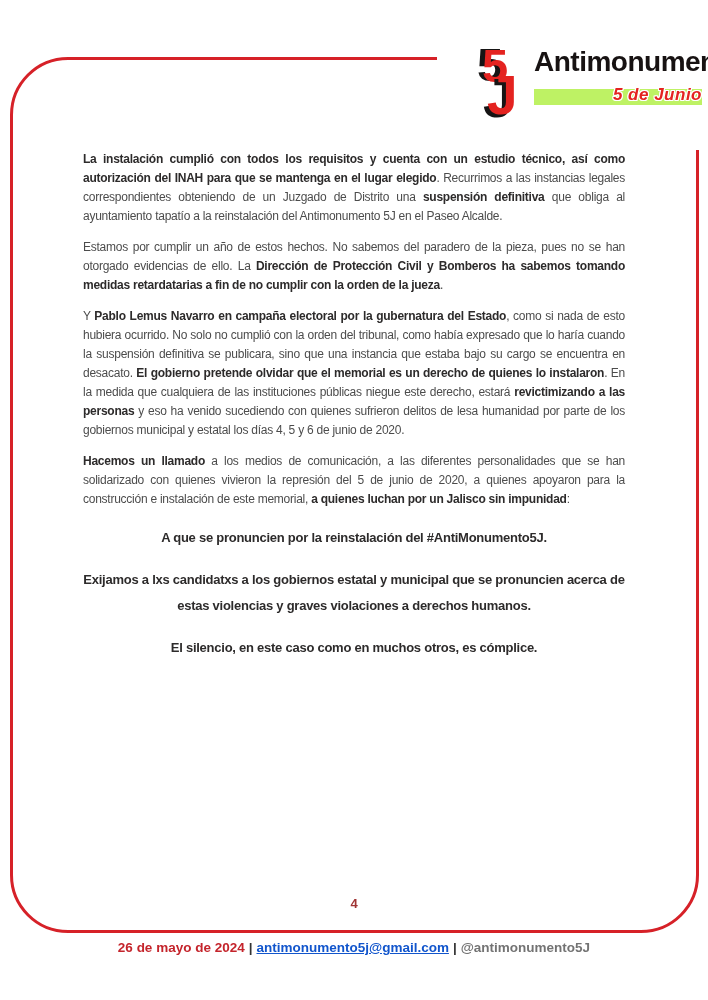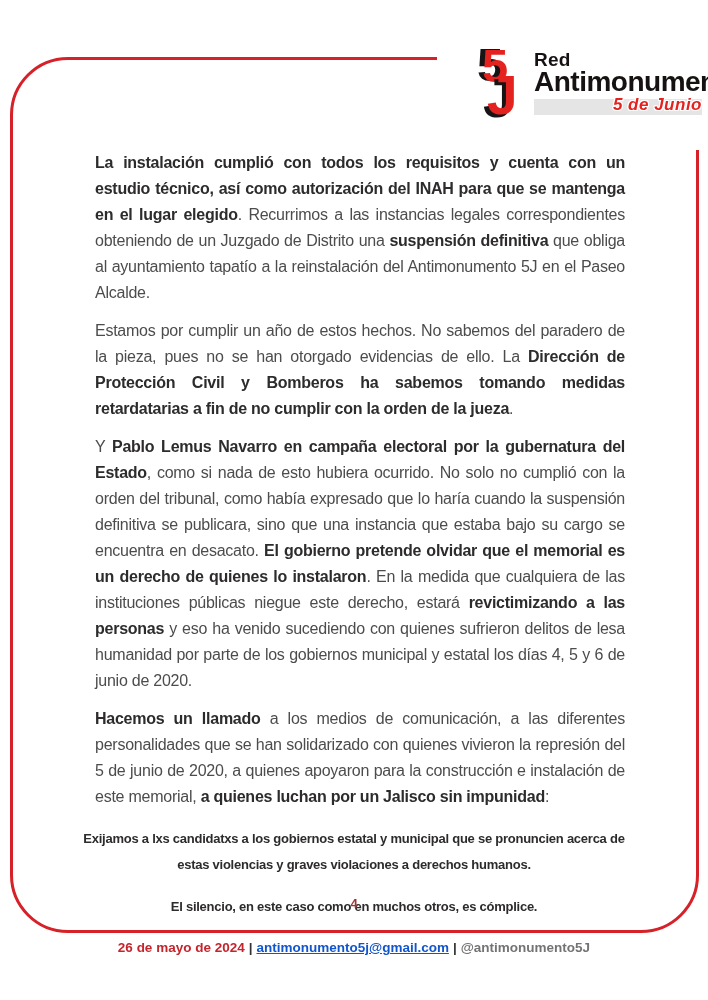--- a/index.html
+++ b/index.html
@@ -23,31 +23,31 @@
     position:absolute;left:4px;top:-8px;font-size:47px;font-weight:800;line-height:1;
     color:#e42320;text-shadow:-5px -1px 0 #161414;
   }
   .mj{
     position:absolute;left:9px;top:18px;font-size:55px;font-weight:800;line-height:1;
     color:#e42320;text-shadow:-4px 3px 0 #161414;
   }
   .logo-text{position:absolute;left:56px;top:0;width:168px;}
   .logo-red{font-size:19px;font-weight:800;color:#171212;line-height:20px;letter-spacing:.2px;}
   .logo-anti{font-size:28px;font-weight:800;color:#171212;line-height:23px;letter-spacing:-0.5px;}
-  .logo-bar{position:relative;margin-top:6px;height:16px;background:#e5e5e5;width:168px;}
+  .logo-bar{position:relative;margin-top:16px;height:16px;background:#bef264;width:168px;}
   .logo-banner{
     position:absolute;right:0px;top:-4px;font-size:17px;font-weight:800;font-style:italic;
     color:#e42320;letter-spacing:.5px;
     text-shadow:-1px -1px 0 #fff,1px -1px 0 #fff,-1px 1px 0 #fff,1px 1px 0 #fff,0 1px 0 #fff,0 -1px 0 #fff,1px 0 0 #fff,-1px 0 0 #fff;
     white-space:nowrap;
   }
   
   .content{position:absolute;left:83px;top:150px;width:542px;}
   .content p.body{
-    margin:0 0 12px 12px;font-size:16px;line-height:26px;letter-spacing:-0.25px;
+    margin:0 0 12px 0;font-size:12px;line-height:19px;letter-spacing:-0.25px;
     color:#4c4c4c;text-align:justify;
   }
   .content p.body span.b{font-weight:700;color:#2d2b2b;}
   .content p.center{
     margin:16px 0 0 0;font-size:13px;line-height:26px;letter-spacing:-0.25px;
     color:#2d2b2b;font-weight:700;text-align:center;
   }
   
   .page-number{
     position:absolute;left:0;top:896px;width:708px;text-align:center;
@@ -67,33 +67,33 @@
 
 <div class="frame"></div>
 <div class="logo-mask"></div>
 
 <div class="logo">
   <div class="monogram">
     <span class="m5">5</span>
     <span class="mj">J</span>
   </div>
   <div class="logo-text">
-    <div class="logo-red">Red</div>
     <div class="logo-anti">Antimonumento</div>
     <div class="logo-bar">
       <span class="logo-banner">5 de Junio</span>
     </div>
   </div>
 </div>
 
 <div class="content">
   <p class="body"><span class="b">La instalación cumplió con todos los requisitos y cuenta con un estudio técnico, así como autorización  del INAH para que se mantenga en el lugar elegido</span><span>. Recurrimos a las instancias legales correspondientes obteniendo de un Juzgado de Distrito una </span><span class="b">suspensión definitiva</span><span> que obliga al ayuntamiento tapatío a la reinstalación del Antimonumento 5J en el Paseo Alcalde.</span></p>
   <p class="body"><span>Estamos por cumplir un año de estos hechos. No sabemos del paradero de la pieza, pues no se han otorgado evidencias de ello. La </span><span class="b">Dirección de Protección Civil y Bomberos ha sabemos tomando medidas retardatarias a fin de no cumplir con la orden de la jueza</span><span>.</span></p>
   <p class="body"><span>Y </span><span class="b">Pablo Lemus Navarro en campaña electoral por la gubernatura del Estado</span><span>, como si nada de esto hubiera ocurrido. No solo no cumplió con la orden del tribunal, como había expresado que lo haría cuando la suspensión definitiva se publicara, sino que una instancia que estaba bajo su cargo se encuentra en desacato. </span><span class="b">El gobierno pretende olvidar que el memorial es un derecho de quienes lo instalaron</span><span>. En la medida que cualquiera de las instituciones públicas niegue este derecho, estará </span><span class="b">revictimizando a las personas</span><span> y eso ha venido sucediendo con quienes sufrieron delitos de lesa humanidad por parte de los gobiernos municipal y estatal los días 4, 5 y 6 de junio de 2020.</span></p>
   <p class="body"><span class="b">Hacemos un llamado</span><span> a los medios de comunicación, a las diferentes personalidades que se han solidarizado con quienes vivieron la represión del 5 de junio de 2020, a quienes apoyaron para la construcción e instalación de este memorial, </span><span class="b">a quienes luchan por un Jalisco sin impunidad</span><span>:</span></p>
+  <p class="center">A que se pronuncien por la reinstalación del #AntiMonumento5J.</p>
   <p class="center">Exijamos a lxs candidatxs a los gobiernos estatal y municipal que se pronuncien acerca de estas violencias y graves violaciones a derechos humanos.</p>
   <p class="center">El silencio, en este caso como en muchos otros, es cómplice.</p>
 </div>
 
 <div class="page-number">4</div>
 
 <div class="footer">
   <span class="date">26 de mayo de 2024</span><span class="sep">|</span><a class="email" href="#">antimonumento5j@gmail.com</a><span class="sep">|</span><span class="handle">@antimonumento5J</span>
 </div>
 

